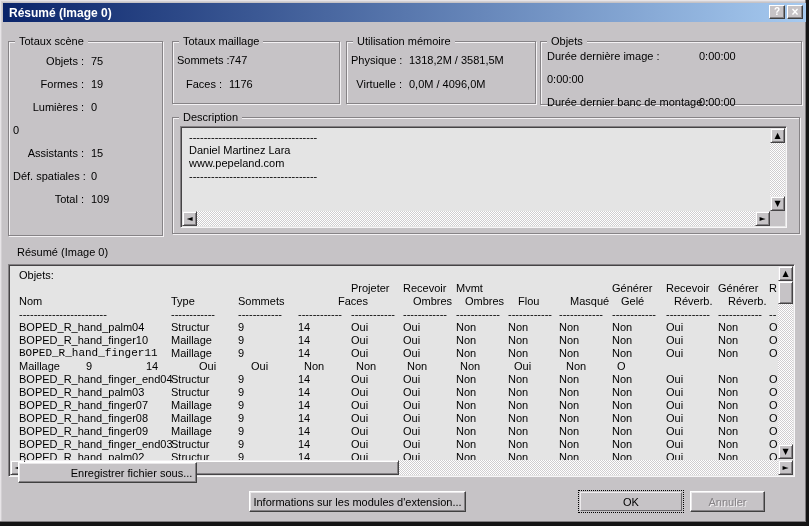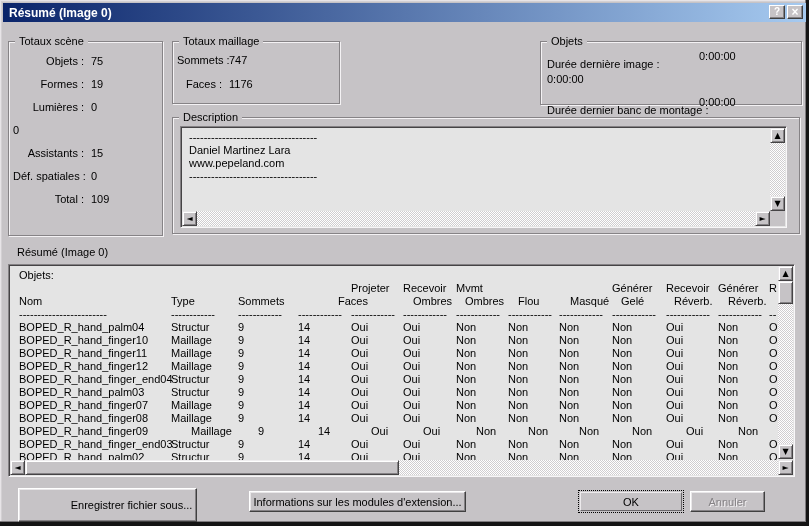--- a/index.html
+++ b/index.html
@@ -32,21 +32,21 @@
   #g-mesh   { left:172px; top:41px;  width:168px; height:63px; }
   #g-mem    { left:346px; top:41px;  width:190px; height:63px; }
   #g-render { left:540px; top:41px;  width:262px; height:64px; }
   #g-desc   { left:172px; top:117px; width:628px; height:117px; }
   .kvwrap { position:absolute; left:4px; right:2px; }
   .kv { display:flex; white-space:nowrap; }
   .kv .k { text-align:right; padding-right:7px; flex:none; }
   #scene-rows  { top:13px; } #scene-rows .kv { height:23px; } #scene-rows .k { width:78px; }
   #mesh-rows   { top:12px; } #mesh-rows .kv  { height:24px; } #mesh-rows .k  { width:52px; }
   #mem-rows    { top:12px; } #mem-rows .kv   { height:24px; } #mem-rows .k   { width:58px; }
-  #render-rows { top:8px; left:6px; } #render-rows .kv { height:23px; } #render-rows .k { width:152px; text-align:left; padding-right:0;margin-top:8px; }
+  #render-rows { top:8px; left:6px; } #render-rows .kv { height:23px; } #render-rows .k { width:152px; text-align:left; padding-right:0; }
   
   .sunken {
     position:absolute; background:#e4e4e4;
     border:1px solid; border-color:#848184 #f8f6f8 #f8f6f8 #848184;
     box-shadow: inset 1px 1px 0 #454345;
   }
   #desc-box { left:7px; top:8px; width:607px; height:102px; }
   #desc-content { position:absolute; left:2px; top:2px; right:17px; bottom:17px; overflow:hidden; padding:2px 6px; line-height:13px; white-space:nowrap; }
   
   .sb { position:absolute; }
@@ -75,21 +75,21 @@
   .tc { flex:none; overflow:visible; white-space:nowrap; }
   #tbl-vsb { right:1px; top:1px; bottom:17px; width:15px; }
   #tbl-hsb { left:1px; right:1px; bottom:1px; height:15px; }
   
   .btn {
     position:absolute; background:#c6c3c6; font:inherit; cursor:default;
     border:1px solid; border-color:#ffffff #404040 #404040 #ffffff;
     box-shadow: inset -1px -1px 0 #848184, inset 1px 1px 0 #e9e7e9;
     display:flex; align-items:center; justify-content:center;
   }
-  #btn-save    { left:18px;  top:488px; width:179px; height:34px;padding-left:48px; }
+  #btn-save    { left:18px;  top:462px; width:179px; height:21px;padding-left:48px; }
   #btn-plugins { left:249px; top:491px; width:217px; height:21px; }
   #btn-cancel  { left:690px; top:491px; width:75px;  height:21px; color:#868386; text-shadow:1px 1px 0 #f2f0f2; }
   #btn-ok { position:absolute; left:578px; top:490px; width:106px; height:23px; border:1px dotted #000; background:#c6c3c6; }
   #btn-ok .ok-inner {
     position:absolute; inset:1px;
     border:1px solid; border-color:#eceaec #6a676a #6a676a #eceaec;
     display:flex; align-items:center; justify-content:center;
   }
 </style>
 </head>
@@ -149,20 +149,33 @@
           <span class="k">Sommets :</span>
           <span class="v">747</span>
         </div>
         <div class="kv">
           <span class="k">Faces :</span>
           <span class="v">1176</span>
         </div>
       </div>
   </div>
 
+  <div class="group" id="g-mem">
+    <span class="gtitle">Utilisation mémoire</span>
+    <div class="kvwrap" id="mem-rows">
+        <div class="kv">
+          <span class="k">Physique :</span>
+          <span class="v">1318,2M / 3581,5M</span>
+        </div>
+        <div class="kv">
+          <span class="k">Virtuelle :</span>
+          <span class="v">0,0M / 4096,0M</span>
+        </div>
+      </div>
+  </div>
 
   <div class="group" id="g-render">
     <span class="gtitle">Objets</span>
     <div class="kvwrap" id="render-rows">
         <div class="kv">
           <span class="k">Durée dernière image :</span>
           <span class="v">0:00:00</span>
         </div>
         <div class="kv">
           <span class="v">0:00:00</span>
@@ -278,36 +291,35 @@
             <span class="tc" style="width: 53px;">Oui</span>
             <span class="tc" style="width: 52px;">Non</span>
             <span class="tc" style="width: 51px;">Non</span>
             <span class="tc" style="width: 53px;">Non</span>
             <span class="tc" style="width: 54px;">Non</span>
             <span class="tc" style="width: 52px;">Oui</span>
             <span class="tc" style="width: 51px;">Non</span>
             <span class="tc" style="width: 40px;">O</span>
           </div>
           <div class="trow">
-            <span class="tc" style="width: 152px;">BOPED_R_hand_finger11</span>
-            <span class="tc" style="width: 67px;">Maillage</span>
-            <span class="tc" style="width: 60px;">9</span>
-            <span class="tc" style="width: 53px;">14</span>
-            <span class="tc" style="width: 52px;">Oui</span>
-            <span class="tc" style="width: 53px;">Oui</span>
-            <span class="tc" style="width: 52px;">Non</span>
-            <span class="tc" style="width: 51px;">Non</span>
-            <span class="tc" style="width: 53px;">Non</span>
-            <span class="tc" style="width: 54px;">Non</span>
-            <span class="tc" style="width: 52px;">Oui</span>
-            <span class="tc" style="width: 51px;">Non</span>
-            <span class="tc" style="width: 40px;">O</span>
-          </div>
-          <div class="trow">
-            <span class="tc" style="width: 152px;">BOPED_R_hand_finger12</span>
+            <span class="tc" style="width: 152px; font-family: Liberation Mono, monospace;">BOPED_R_hand_finger11</span>
+            <span class="tc" style="width: 67px;">Maillage</span>
+            <span class="tc" style="width: 60px;">9</span>
+            <span class="tc" style="width: 53px;">14</span>
+            <span class="tc" style="width: 52px;">Oui</span>
+            <span class="tc" style="width: 53px;">Oui</span>
+            <span class="tc" style="width: 52px;">Non</span>
+            <span class="tc" style="width: 51px;">Non</span>
+            <span class="tc" style="width: 53px;">Non</span>
+            <span class="tc" style="width: 54px;">Non</span>
+            <span class="tc" style="width: 52px;">Oui</span>
+            <span class="tc" style="width: 51px;">Non</span>
+            <span class="tc" style="width: 40px;">O</span>
+          </div>
+          <div class="trow">
             <span class="tc" style="width: 67px;">Maillage</span>
             <span class="tc" style="width: 60px;">9</span>
             <span class="tc" style="width: 53px;">14</span>
             <span class="tc" style="width: 52px;">Oui</span>
             <span class="tc" style="width: 53px;">Oui</span>
             <span class="tc" style="width: 52px;">Non</span>
             <span class="tc" style="width: 51px;">Non</span>
             <span class="tc" style="width: 53px;">Non</span>
             <span class="tc" style="width: 54px;">Non</span>
             <span class="tc" style="width: 52px;">Oui</span>
@@ -368,21 +380,21 @@
             <span class="tc" style="width: 53px;">Oui</span>
             <span class="tc" style="width: 52px;">Non</span>
             <span class="tc" style="width: 51px;">Non</span>
             <span class="tc" style="width: 53px;">Non</span>
             <span class="tc" style="width: 54px;">Non</span>
             <span class="tc" style="width: 52px;">Oui</span>
             <span class="tc" style="width: 51px;">Non</span>
             <span class="tc" style="width: 40px;">O</span>
           </div>
           <div class="trow">
-            <span class="tc" style="width: 172px;">BOPED_R_hand_finger09</span>
+            <span class="tc" style="width: 152px;">BOPED_R_hand_finger09</span>
             <span class="tc" style="width: 67px;">Maillage</span>
             <span class="tc" style="width: 60px;">9</span>
             <span class="tc" style="width: 53px;">14</span>
             <span class="tc" style="width: 52px;">Oui</span>
             <span class="tc" style="width: 53px;">Oui</span>
             <span class="tc" style="width: 52px;">Non</span>
             <span class="tc" style="width: 51px;">Non</span>
             <span class="tc" style="width: 53px;">Non</span>
             <span class="tc" style="width: 54px;">Non</span>
             <span class="tc" style="width: 52px;">Oui</span>

